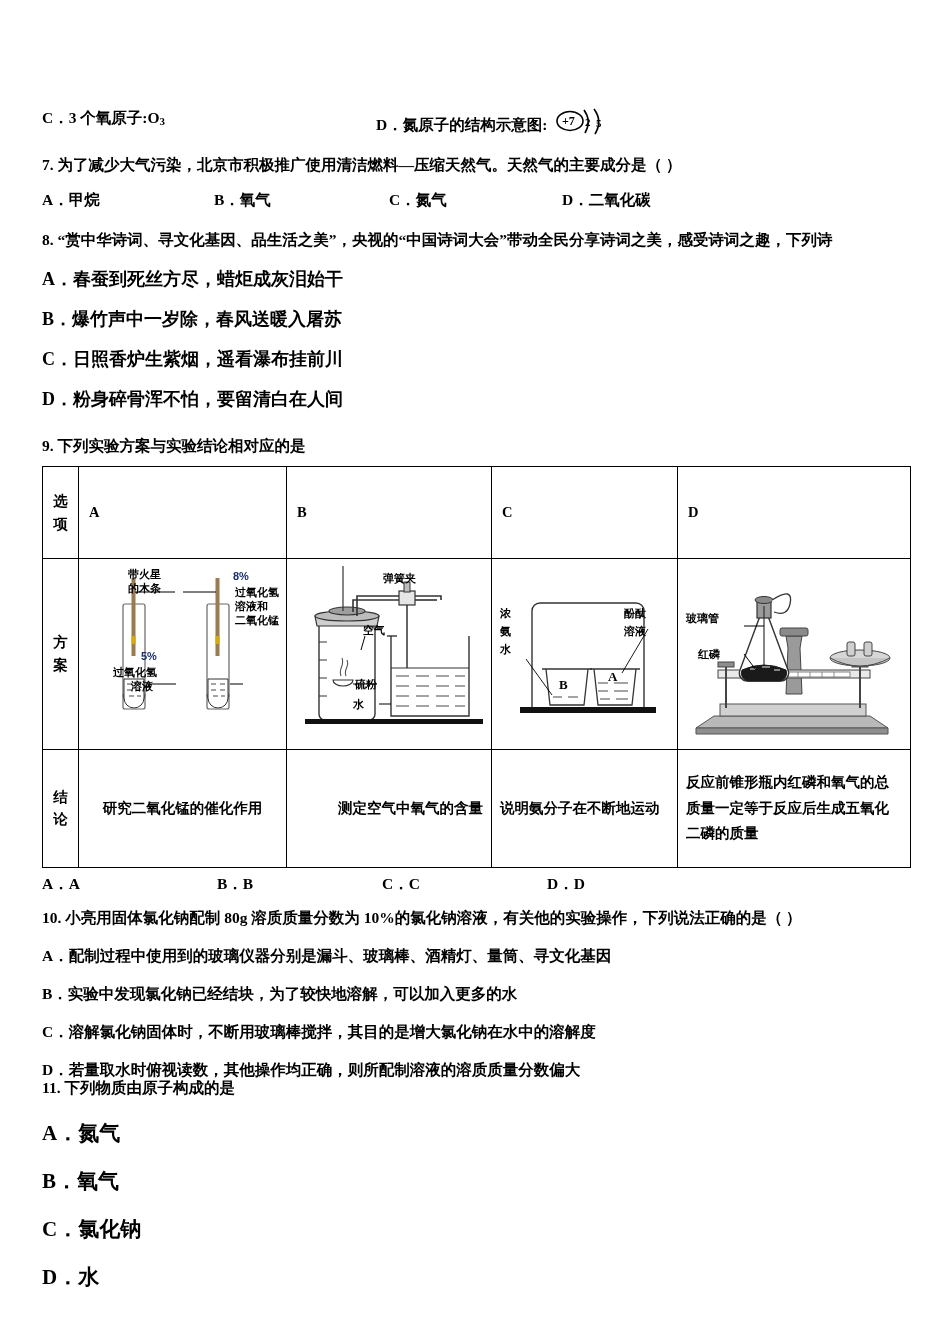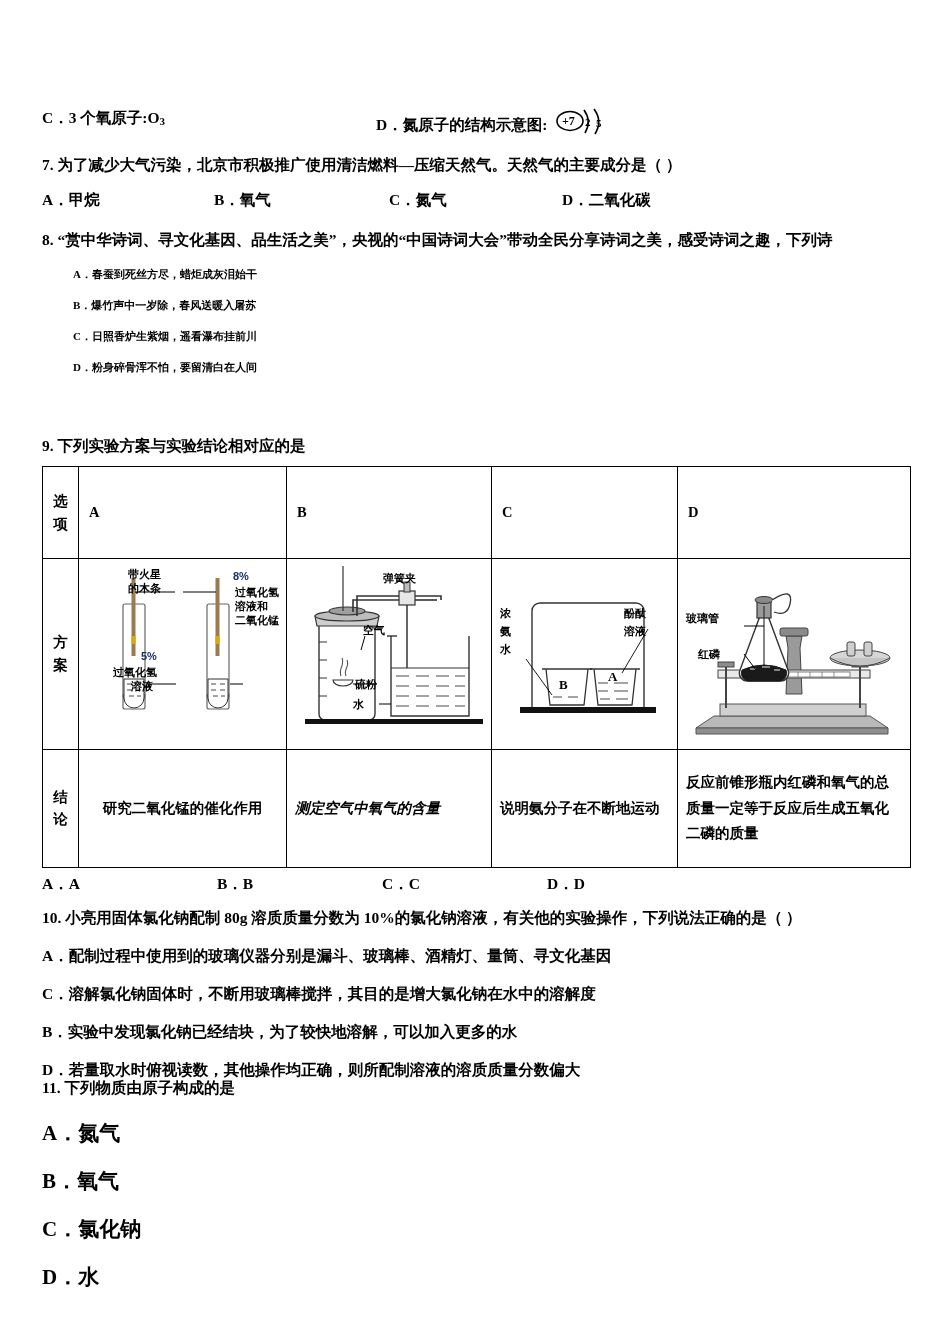--- a/index.html
+++ b/index.html
@@ -28,21 +28,21 @@
   
   #q7 { position:absolute; left:42px; top:155px; width:880px; }
   #q7 .stem-line { font-size:15.5px; font-weight:bold; letter-spacing:0px; }
   #q7 .opts { margin-top:14px; position:relative; height:24px; font-size:15.5px; font-weight:bold; }
   #q7 .opts span.o { position:absolute; top:0; }
 
   
   #q8 { position:absolute; left:42px; top:230px; width:884px; }
   #q8 .stem-a { font-size:15.5px; font-weight:bold; }
   #q8 .stem-b { font-size:15.5px; font-weight:bold; margin-top:13px; }
-  #q8 .o { font-size:11px; font-weight:bold; margin-top:16px;margin-left:31px; }
+  #q8 .o { font-size:18px; font-weight:bold; margin-top:16px; }
 
   
   #q9-stem { position:absolute; left:42px; top:436px; font-size:15.5px; font-weight:bold; }
 
   
   #exp-table { position:absolute; left:42px; top:466px; width:868px; height:402px;
                border-collapse: collapse; table-layout: fixed; }
   #exp-table td { border:1px solid #000; vertical-align: middle; font-weight:bold; font-size:14.5px; }
   #exp-table .hdr-row td { height:92px; }
   #exp-table .plan-row td { height:190px; }
@@ -356,39 +356,39 @@
           </svg>
           </div>
         </td>
       </tr>
 
       <tr class="concl-row">
         <td class="rowlabel">
           <span>结论</span>
         </td>
         <td class="concl-txt" style="text-align:center;">研究二氧化锰的催化作用</td>
-        <td class="concl-txt" style="text-align:left;font-style:italic;">测定空气中氧气的含量</td>
+        <td class="concl-txt" style="text-align:right;">测定空气中氧气的含量</td>
         <td class="concl-txt">说明氨分子在不断地运动</td>
         <td class="concl-txt">反应前锥形瓶内红磷和氧气的总质量一定等于反应后生成五氧化二磷的质量</td>
       </tr>
     </tbody>
   </table>
 
   <div id="q9-ans">
     <span class="o" style="left:0px;"><span>A．</span><span>A</span></span>
     <span class="o" style="left:175px;"><span>B．</span><span>B</span></span>
     <span class="o" style="left:340px;"><span>C．</span><span>C</span></span>
     <span class="o" style="left:505px;"><span>D．</span><span>D</span></span>
   </div>
 
   <div id="q10">
     <div class="stem-line"><span>10.</span> <span>小亮用固体氯化钠配制 80g 溶质质量分数为 10%的氯化钠溶液，有关他的实验操作，下列说法正确的是（    ）</span></div>
     <div class="o"><span>A．</span><span>配制过程中使用到的玻璃仪器分别是漏斗、玻璃棒、酒精灯、量筒、寻文化基因</span></div>
+    <div class="o"><span>B．</span><span>实验中发现氯化钠已经结块，为了较快地溶解，可以加入更多的水</span></div>
     <div class="o"><span>C．</span><span>溶解氯化钠固体时，不断用玻璃棒搅拌，其目的是增大氯化钠在水中的溶解度</span></div>
-    <div class="o"><span>B．</span><span>实验中发现氯化钠已经结块，为了较快地溶解，可以加入更多的水</span></div>
     <div class="o"><span>D．</span><span>若量取水时俯视读数，其他操作均正确，则所配制溶液的溶质质量分数偏大</span></div>
   </div>
 
   <div id="q11">
     <div class="stem-line"><span>11.</span> <span>下列物质由原子构成的是</span></div>
     <div class="o"><span>A．</span><span>氮气</span></div>
     <div class="o"><span>B．</span><span>氧气</span></div>
     <div class="o"><span>C．</span><span>氯化钠</span></div>
     <div class="o"><span>D．</span><span>水</span></div>
   </div>

